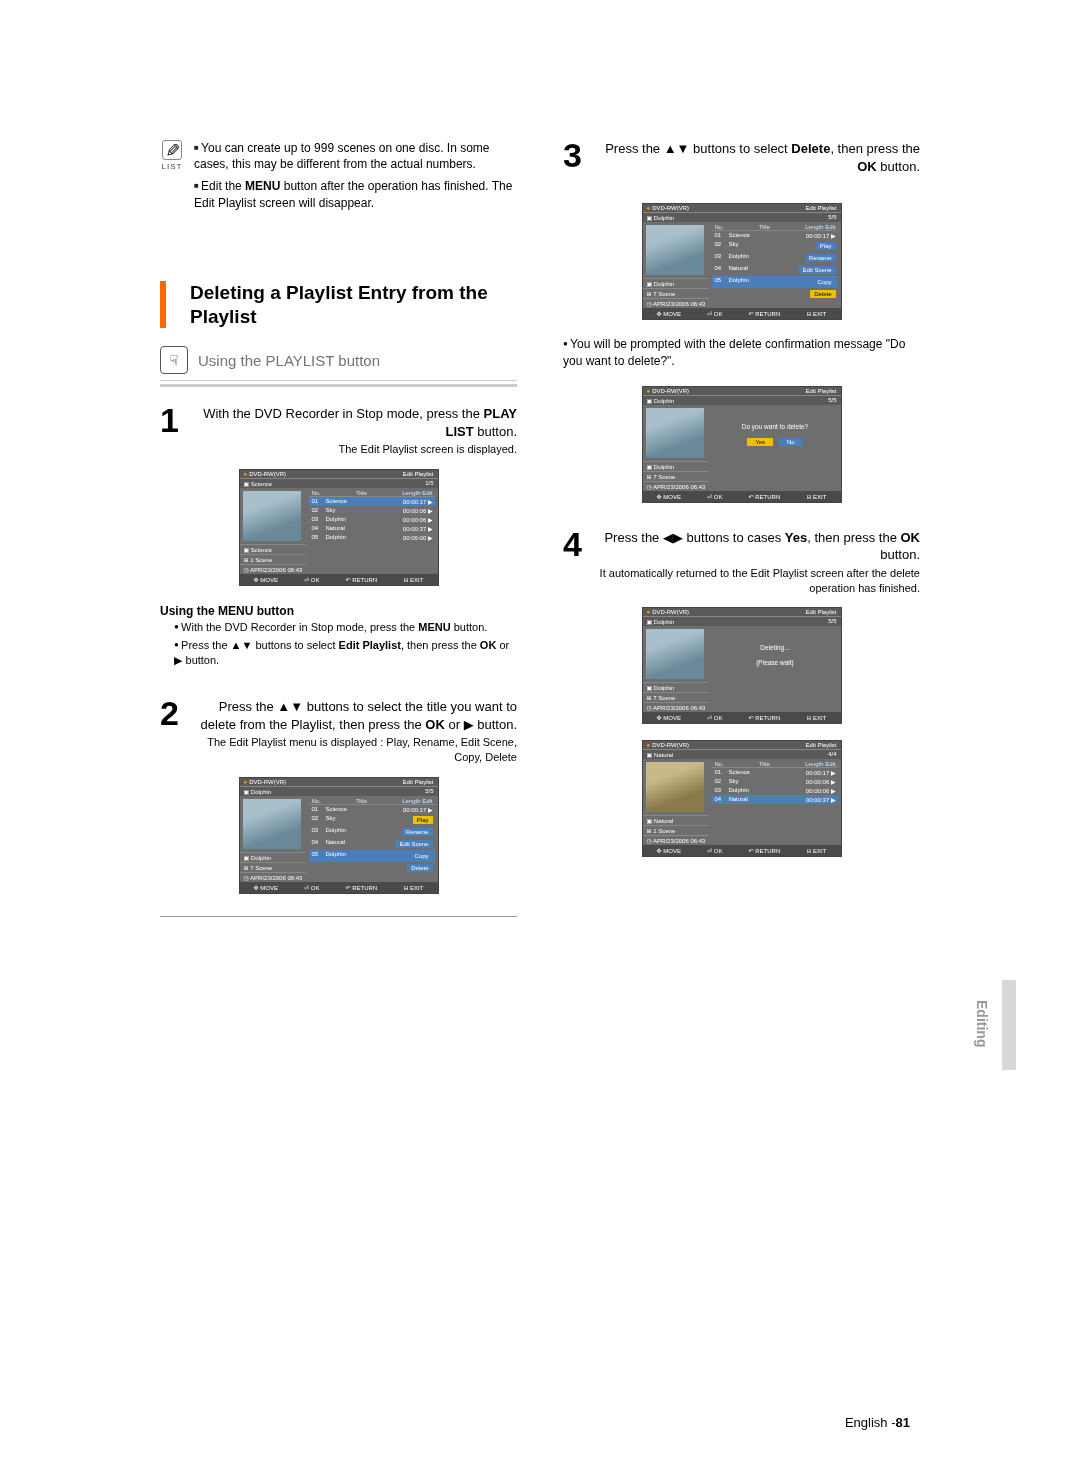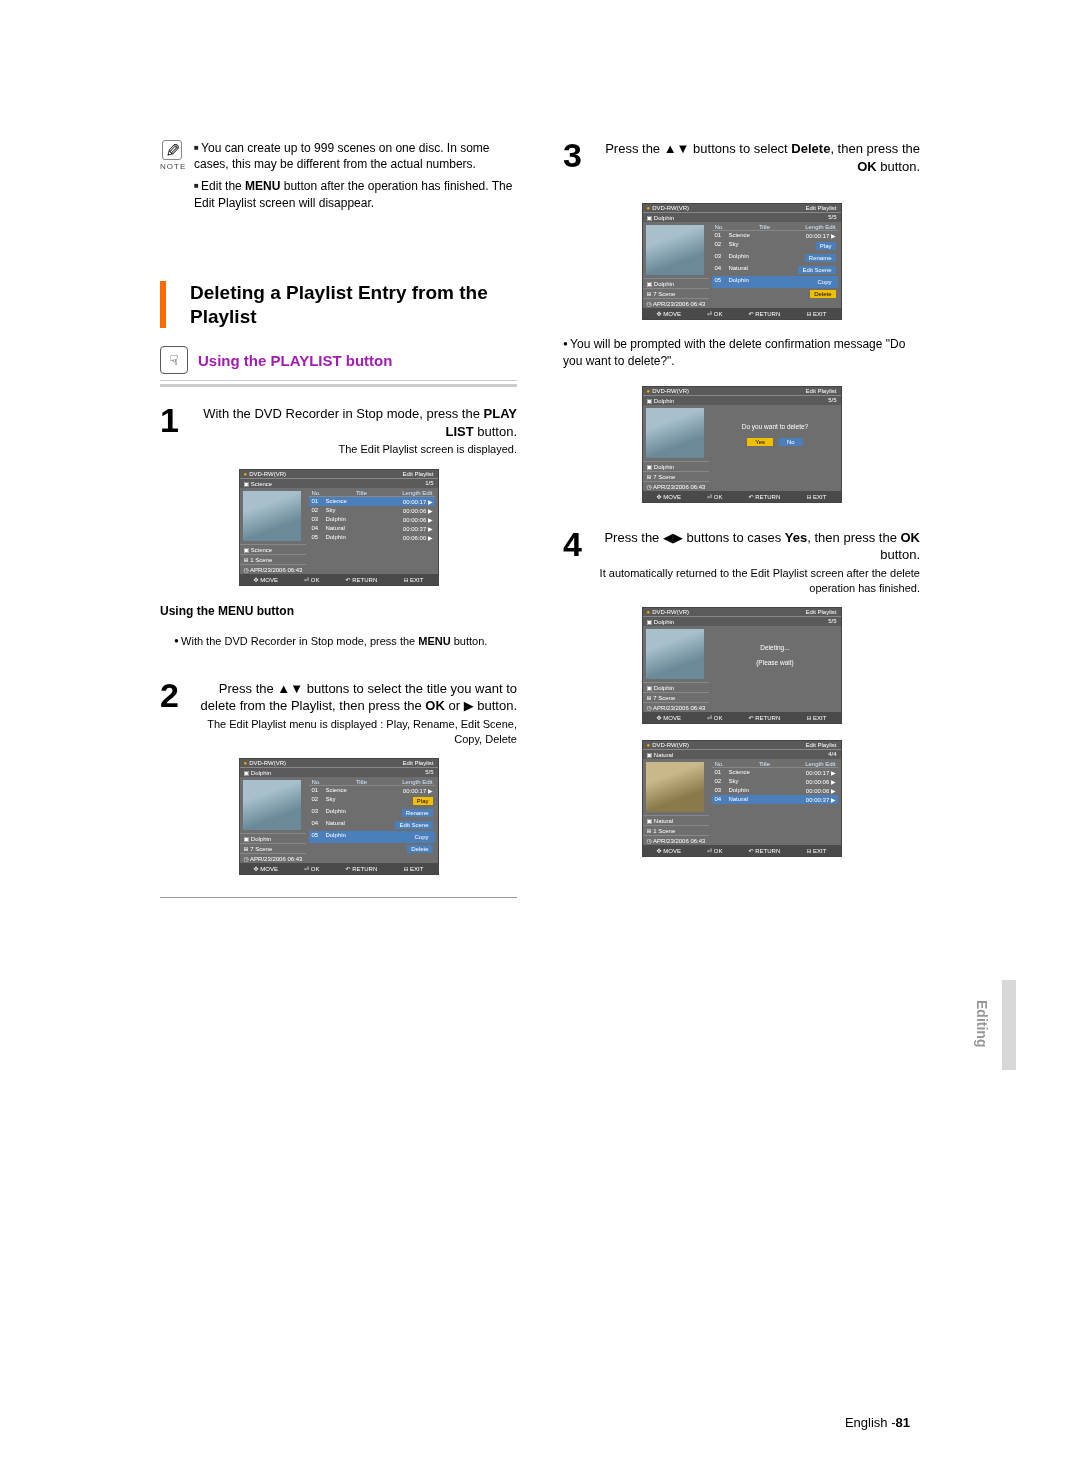--- a/index.html
+++ b/index.html
@@ -10,28 +10,28 @@
   .note-row { display: flex; gap: 10px; margin-bottom: 10px; }
   .note-icon-box { width: 24px; flex-shrink: 0; text-align: center; }
   .note-icon { font-size: 18px; display: inline-block; border: 1px solid #888; border-radius: 3px; width: 20px; height: 20px; line-height: 18px; transform: rotate(90deg); }
   .note-label { font-size: 8px; letter-spacing: 1px; color: #444; margin-top: 2px; }
   .note-body { font-size: 12px; line-height: 1.35; }
   .bullet-sq::before { content: "■ "; font-size: 8px; vertical-align: 2px; color:#222;}
   .bullet-rd::before { content: "● "; font-size: 8px; vertical-align: 2px;}
   h2.section { font-size: 19px; font-weight: bold; line-height: 1.25; margin: 70px 0 18px 0; border-left: 6px solid #FF6A00; padding-left: 24px; }
   .playlist-head { display: flex; align-items: center; gap: 10px; margin-bottom: 6px; }
   .playlist-icon { width: 28px; height: 28px; border: 1px solid #555; border-radius: 4px; display:flex; align-items:center; justify-content:center; font-size: 14px; }
-  .playlist-title { color: #a21caf; font-size: 15px; font-weight: bold; }
+  .playlist-title { color: #737373; font-size: 15px; font-weight: normal; }
   .hr1 { height:1px; background:#ccc; margin-bottom: 3px;}
   .hr2 { height:3px; background:#ccc; margin-bottom: 18px;}
   .step { display: flex; gap: 10px; margin-bottom: 8px; align-items:flex-start; }
   .step-num { font-size: 34px; font-weight: bold; line-height: 0.9; flex-shrink:0; }
   .step-body { font-size: 13px; line-height: 1.35; text-align: right; }
   .step-sub { font-size: 11px; margin-top: 2px; }
-  .subhead { font-weight: bold; font-size: 12px; margin: 18px 0 16px 0; }
+  .subhead { font-weight: bold; font-size: 12px; margin: 18px 0 2px 0; }
   ul.instr { list-style: none; padding-left: 14px; }
   ul.instr li { font-size: 11px; line-height: 1.4; margin-bottom: 2px; }
   ul.body-bullet { list-style:none; margin: 8px 0 16px 0;}
   ul.body-bullet li { font-size:12px; line-height:1.4;}
   .screenshot { width: 200px; margin: 12px auto 16px auto; background: #767676; border: 1px solid #444; font-size: 6px; color: #fff; }
   .ss-top { background:#5a5a5a; padding: 1px 4px; display:flex; justify-content:space-between;}
   .ss-top .dot { color:#ffa500; margin-right:2px;}
   .ss-name { background:#5a5a5a; padding: 1px 4px; display:flex; justify-content:space-between; border-top:1px solid #888;}
   .ss-mid { display:flex; background:#6e6e6e; }
   .ss-thumb { width: 58px; height: 50px; margin:3px; background:#8ca8b8; background-image: linear-gradient(160deg,#a8c0cc 30%,#6b8a99 70%); position:relative;}
@@ -58,21 +58,21 @@
 </style>
 </head>
 <body>
 
 <div class="columns">
 
   <div class="col">
     <div class="note-row">
       <div class="note-icon-box">
         <span class="note-icon">✎</span>
-        <div class="note-label">NOTE</div>
+        <div class="note-label">LIST</div>
       </div>
       <div class="note-body">
         <div class="bullet-sq">You can create up to 999 scenes on one disc. In some cases, this may be different from the actual numbers.</div>
         <div class="bullet-sq" style="margin-top:6px;">
           <span>Edit the </span><b>MENU</b><span> button after the operation has finished. The Edit Playlist screen will disappear.</span>
         </div>
       </div>
     </div>
 
     <h2 class="section">Deleting a Playlist Entry from the Playlist</h2>
@@ -145,20 +145,21 @@
           <span>✥ <span>MOVE</span></span>
           <span>⏎ <span>OK</span></span>
           <span>↶ <span>RETURN</span></span>
           <span>⊟ <span>EXIT</span></span>
         </div>
     </div>
 
     <div class="subhead">Using the MENU button</div>
     <ul class="instr">
       <li class="bullet-rd"><span>With the DVD Recorder in Stop mode, press the </span><b>MENU</b><span> button.</span></li>
+      <li class="bullet-rd"><span>Press the ▲▼ buttons to select </span><b>Edit Playlist</b><span>, then press the </span><b>OK</b><span> or ▶ button.</span></li>
     </ul>
 
     <div class="step" style="margin-top:30px;">
       <div class="step-num">2</div>
       <div class="step-body">
         <span>Press the ▲▼ buttons to select the title you want to delete from the Playlist, then press the </span><b>OK</b><span> or ▶ button.</span>
         <div class="step-sub">The Edit Playlist menu is displayed : Play, Rename, Edit Scene, Copy, Delete</div>
       </div>
     </div>
 

